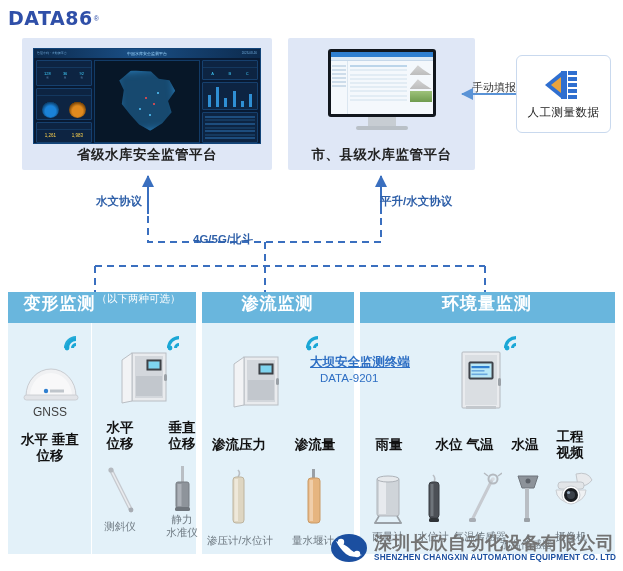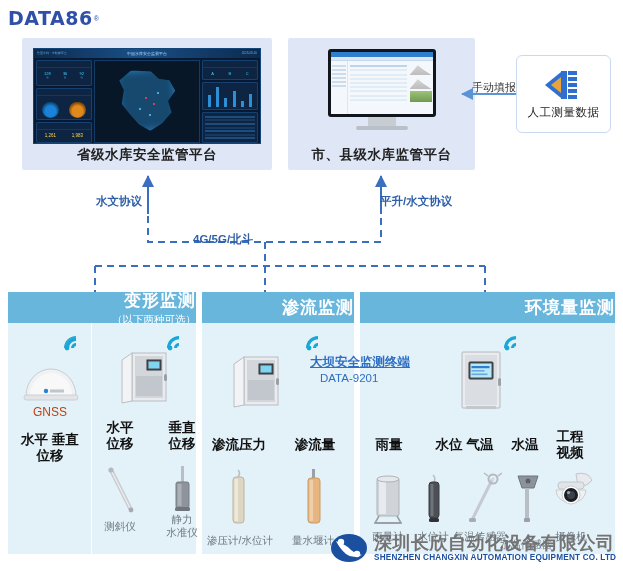--- a/index.html
+++ b/index.html
@@ -116,21 +116,21 @@
     position:absolute; font-size:11.5px; font-weight:bold; color:#2e5fa8;
     white-space:nowrap;
   }
   .conn-label.plain { font-weight:normal; color:#333; font-size:11px; }
   svg.overlay { position:absolute; left:0; top:0; width:623px; height:571px; pointer-events:none; }
 
   
   .sec { position:absolute; background:#e3f1f9; }
   .sec .sec-hd {
     height:31px; background:#69b6dd; color:#ffffff;
-    display:flex; align-items:flex-end; justify-content:center; gap:1px;flex-direction:column;
+    display:flex; align-items:flex-start; justify-content:center; gap:1px;
   }
   .sec .sec-hd .t { font-size:17px; font-weight:bold; letter-spacing:1px; }
   .sec .sec-hd .sub { font-size:10.5px; }
 
   #sec-deform { left:8px;   top:292px; width:188px; height:262px; }
   #sec-seep   { left:202px; top:292px; width:152px; height:262px; }
   #sec-env    { left:360px; top:292px; width:255px; height:262px; }
 
   .divider { position:absolute; top:31px; bottom:0; width:1px; background:#ffffff; }
 
@@ -384,21 +384,21 @@
   </div>
   <div class="img gnss-dome" style="left:12px; top:62px">
     <svg width="62" height="48" viewBox="0 0 62 48">
       <path d="M6,42 a25,27 0 0 1 50,0 z" fill="#f0f1f3" stroke="#c9ccd1" stroke-width="1"></path>
       <path d="M10,42 a21,23 0 0 1 42,0 z" fill="#ffffff" opacity="0.5"></path>
       <rect x="4" y="41" width="54" height="5" rx="2.5" fill="#e2e4e8" stroke="#c5c8cd" stroke-width="0.8"></rect>
       <circle cx="26" cy="37" r="2.2" fill="#2f7fd0"></circle>
       <rect x="30" y="35.5" width="14" height="3" fill="#9aa3ac" opacity="0.6"></rect>
     </svg>
   </div>
-  <div class="dev-sub" style="left:0; width:84px; top:114px; font-size:12px; color:#c2410c;">GNSS</div>
+  <div class="dev-sub" style="left:0; width:84px; top:114px; font-size:12px; color:#404040;">GNSS</div>
   <div class="dev-label" style="left:0; width:84px; top:140px;">水平 垂直</div>
   <div class="dev-label" style="left:0; width:84px; top:156px;">位移</div>
 
   <div class="wifi" style="left:158px; top:42px">
     <svg width="22" height="18" viewBox="0 0 22 18">
       <circle cx="4" cy="14" r="2.4" fill="#1aa7d6"></circle>
       <path d="M8,14 a5,5 0 0 1 5,-5 l0,3 a2,2 0 0 0 -2,2 z" fill="#1aa7d6"></path>
       <path d="M1,14 a12,12 0 0 1 12,-12 l0,3.2 a8.8,8.8 0 0 0 -8.8,8.8 z" fill="#1aa7d6"></path>
     </svg>
   </div>

